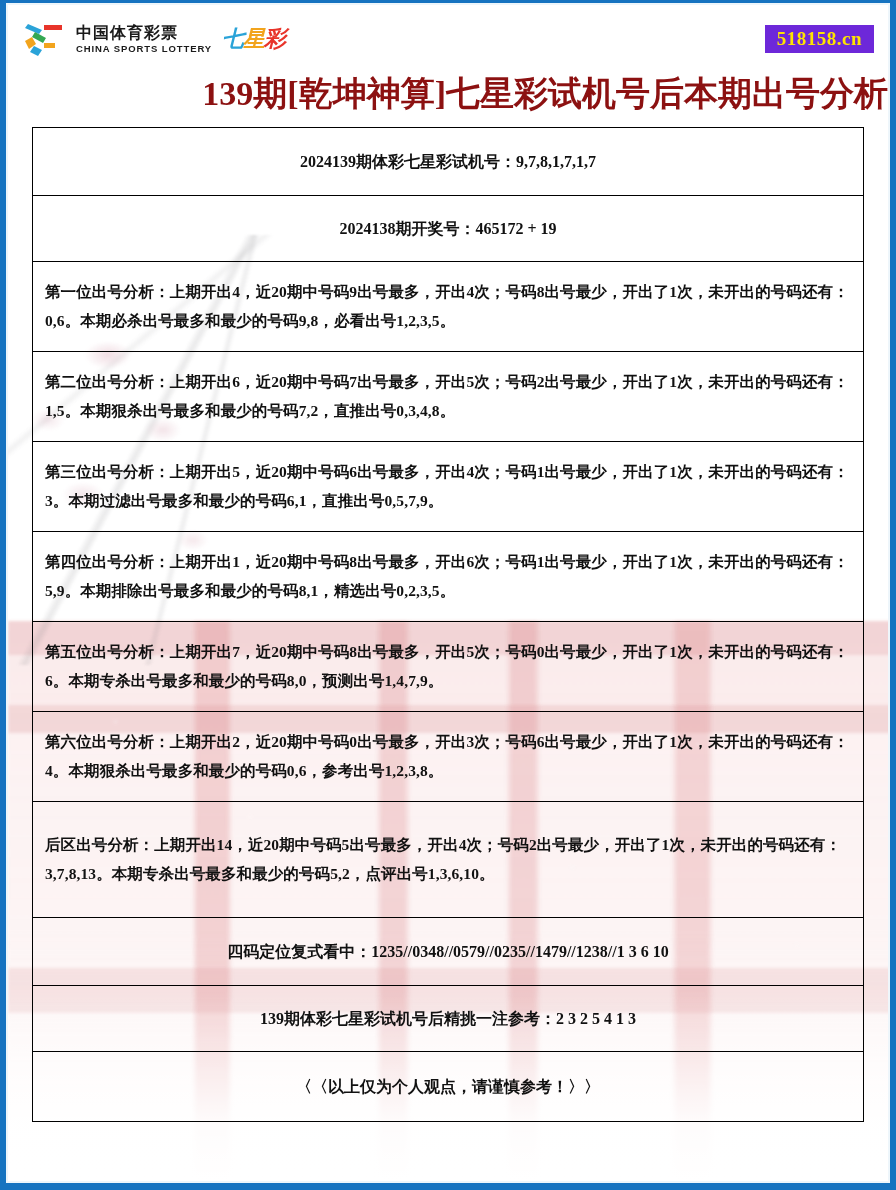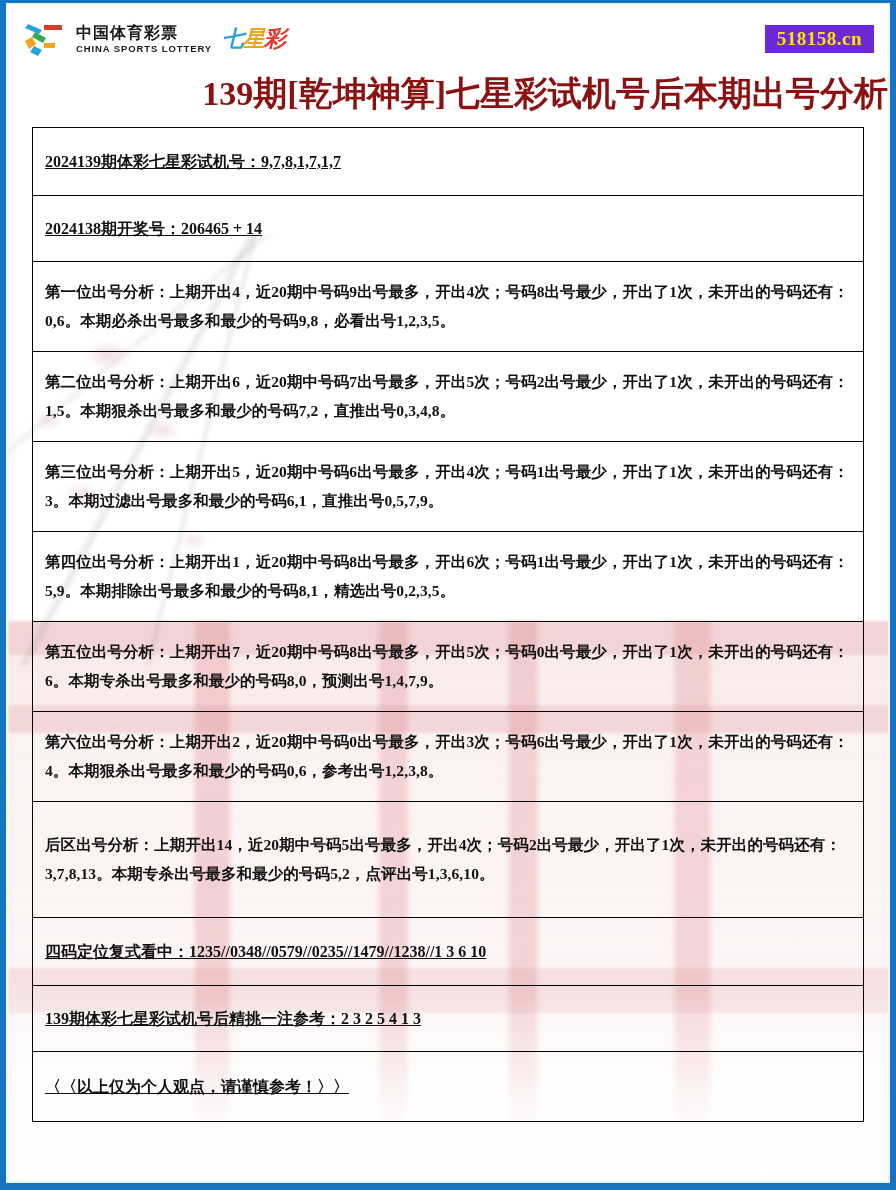--- a/index.html
+++ b/index.html
@@ -212,24 +212,23 @@
     background: transparent;
   }
   .cell {
     padding: 10px 12px;
     font-size: 15.5px;
     line-height: 1.85;
     color: #111111;
     font-family: "Liberation Serif", "DejaVu Serif", serif;
   }
   .cell.center {
-    text-align: left;
+    text-align: center;
     font-weight: bold;
     font-size: 16px;
-    text-decoration: underline;
   }
   .cell.para {
     text-align: left;
     font-weight: bold;
     letter-spacing: .1px;
   }
   .row-h1 { height: 68px; }
   .row-h2 { height: 66px; }
   .row-p  { height: 90px; }
   .row-p3 { height: 116px; }
@@ -284,21 +283,21 @@
     <div class="table-wrap">
       <table class="analysis">
         <tbody>
           <tr class="row-h1">
             <td>
               <div class="cell center">2024139期体彩七星彩试机号：9,7,8,1,7,1,7</div>
             </td>
           </tr>
           <tr class="row-h2">
             <td>
-              <div class="cell center">2024138期开奖号：206465 + 14</div>
+              <div class="cell center">2024138期开奖号：465172 + 19</div>
             </td>
           </tr>
           <tr class="row-p">
             <td>
               <div class="cell para">第一位出号分析：上期开出4，近20期中号码9出号最多，开出4次；号码8出号最少，开出了1次，未开出的号码还有：0,6。本期必杀出号最多和最少的号码9,8，必看出号1,2,3,5。</div>
             </td>
           </tr>
           <tr class="row-p">
             <td>
               <div class="cell para">第二位出号分析：上期开出6，近20期中号码7出号最多，开出5次；号码2出号最少，开出了1次，未开出的号码还有：1,5。本期狠杀出号最多和最少的号码7,2，直推出号0,3,4,8。</div>

